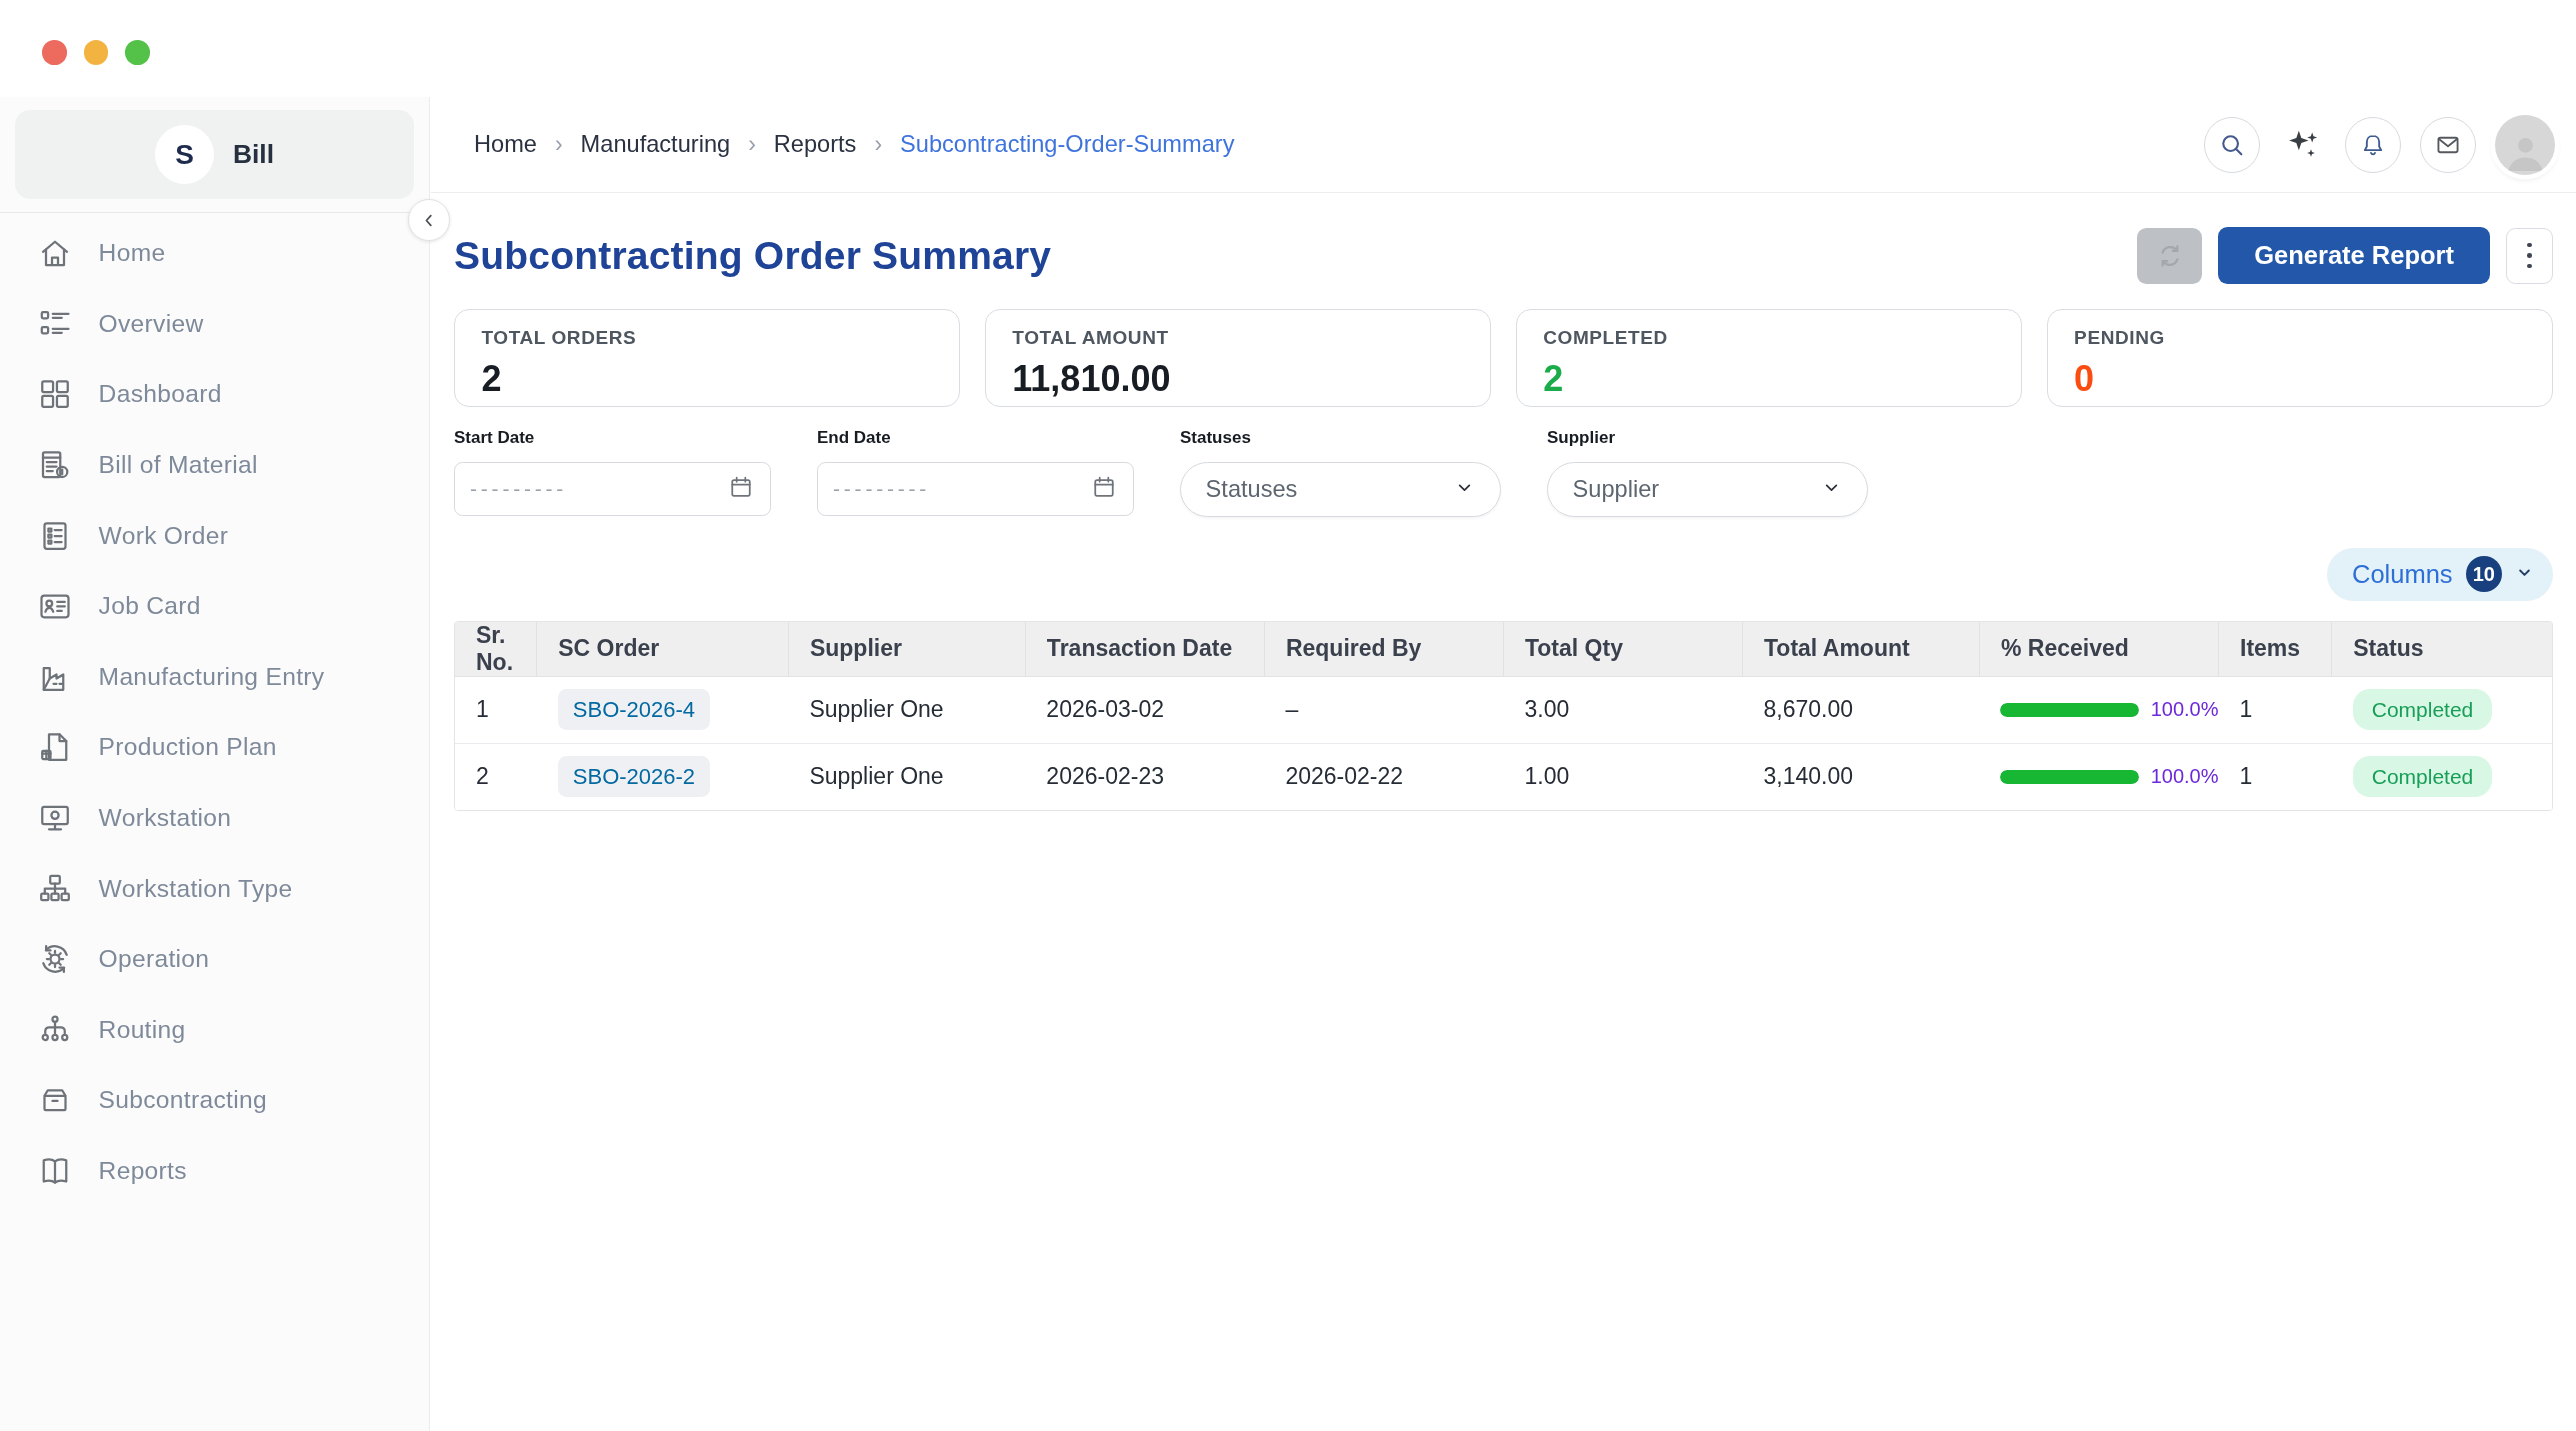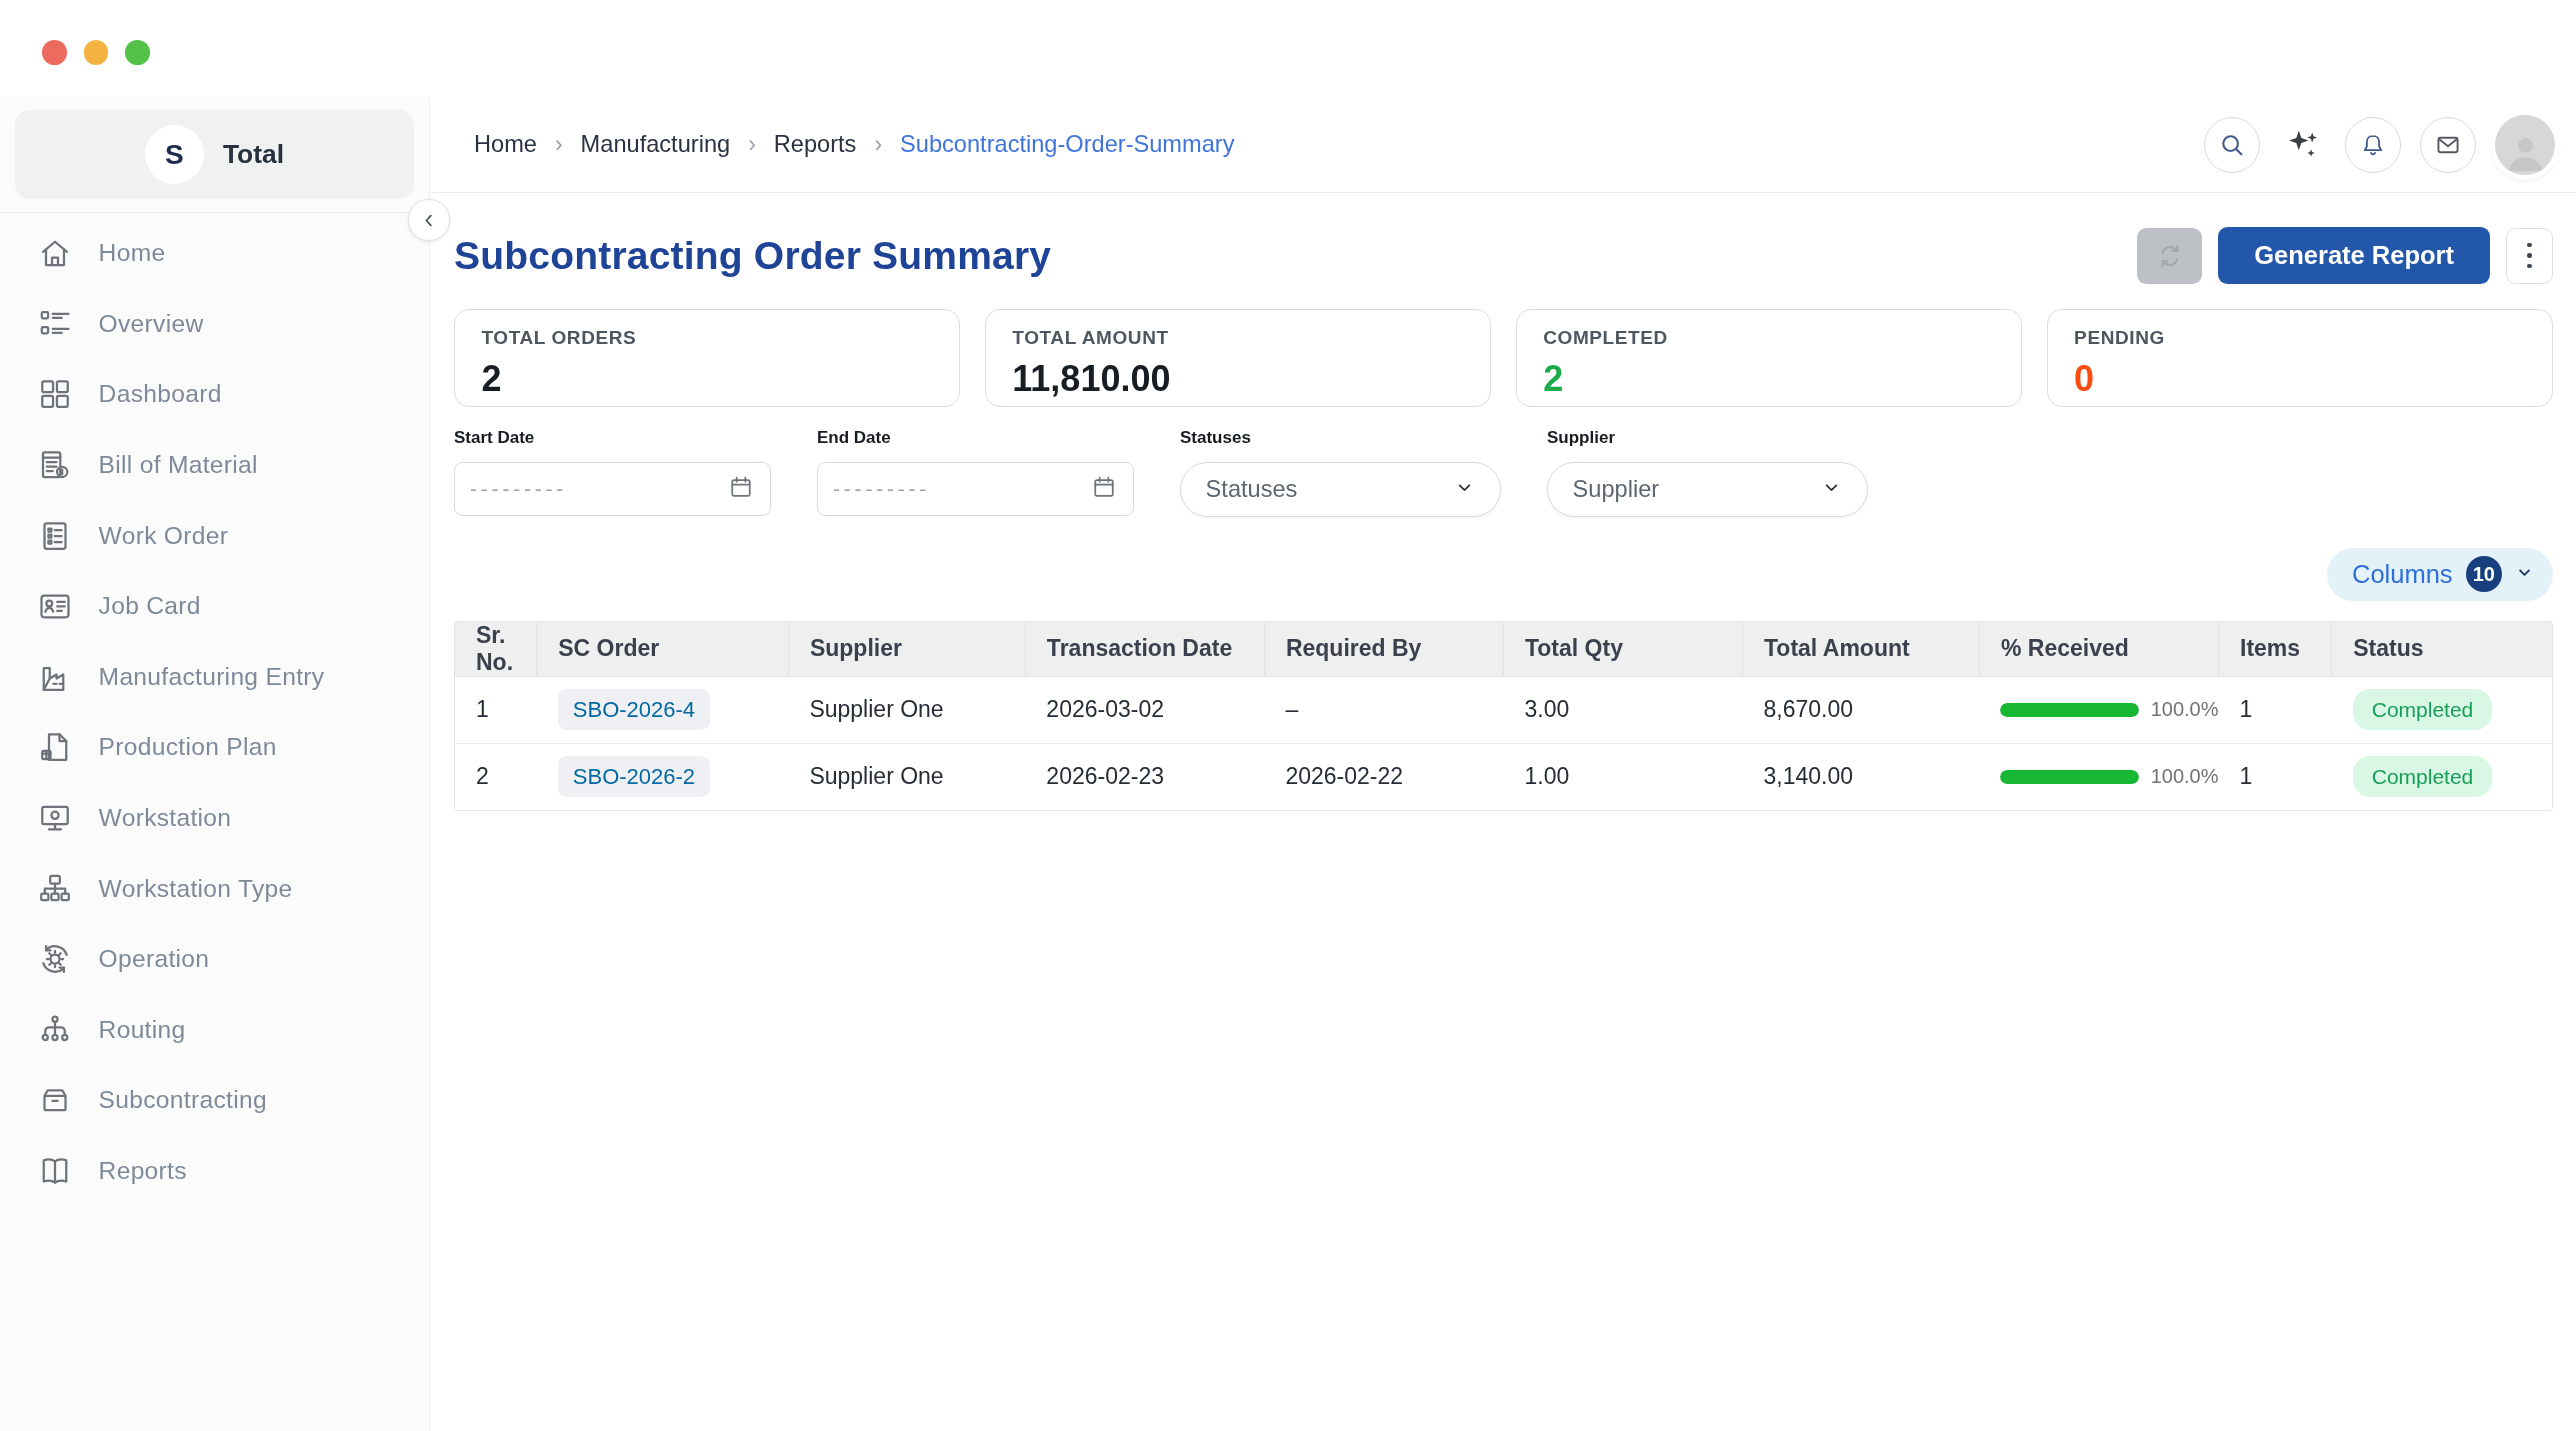--- a/index.html
+++ b/index.html
@@ -70,40 +70,40 @@
   .table-wrap { margin-top:20px; border:0.9px solid #e2e4e8; border-radius:3.8px; overflow:hidden; }
   table { width:100%; border-collapse:collapse; table-layout:fixed; }
   th { background:#efeff0; height:54px; text-align:left; padding-left:21px; font-size:23px; font-weight:bold; color:#3a414d; border-right:0.9px solid #e2e2e3; border-bottom:0.9px solid #e3e3e4; }
   th:last-child { border-right:none; }
   td { height:67px; padding-left:21px; font-size:23px; color:#262c35; background:#fff; border-bottom:0.9px solid #e9ebee; }
   tr:last-child td { border-bottom:none; }
   .sc-chip { display:inline-block; background:#eef0f3; color:#0369a1; font-size:22px; padding:7.6px 15px; border-radius:8.5px; cursor:pointer; }
   .progress-cell { display:flex; align-items:center; gap:11.3px; }
   .progress-track { width:159px; height:14px; border-radius:7.6px; background:#e6e8ea; overflow:hidden; }
   .progress-fill { height:100%; border-radius:7.6px; background:#17b734; }
-  .progress-text { font-size:20px; color:#737373; }
+  .progress-text { font-size:20px; color:#6d28d9; }
   .status-chip { display:inline-block; background:#d9f7e5; color:#179e57; font-size:21px; padding:8.5px 19px; border-radius:17px; }
 </style>
 </head>
 <body>
 
 <div class="screen">
 
   <div class="traffic">
     <button class="dot" style="background-color: rgb(236, 106, 94);"></button>
     <button class="dot" style="background-color: rgb(242, 179, 65);"></button>
     <button class="dot" style="background-color: rgb(84, 193, 73);"></button>
   </div>
 
   <aside class="sidebar">
     <div class="user-card">
       <span class="user-avatar">
           <span>S</span>
         </span>
-      <span class="user-name">Total</span>
+      <span class="user-name">Bill</span>
     </div>
     <div class="sidebar-divider"></div>
     <button class="collapse-btn">
       <svg width="21" height="21" viewBox="0 0 24 24" fill="none" stroke="currentColor" stroke-width="2" stroke-linecap="round" stroke-linejoin="round">
           <path d="M13.5 6.5 8.5 12l5 5.5"></path>
         </svg>
     </button>
 
     <nav class="nav">
       <div class="nav-item">

